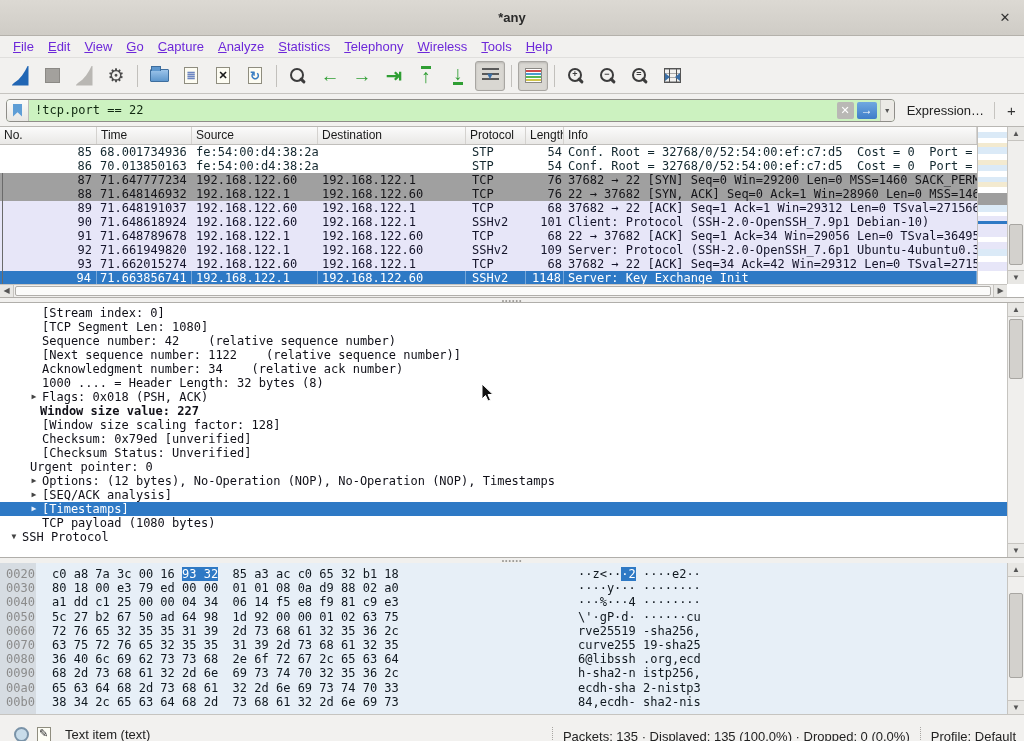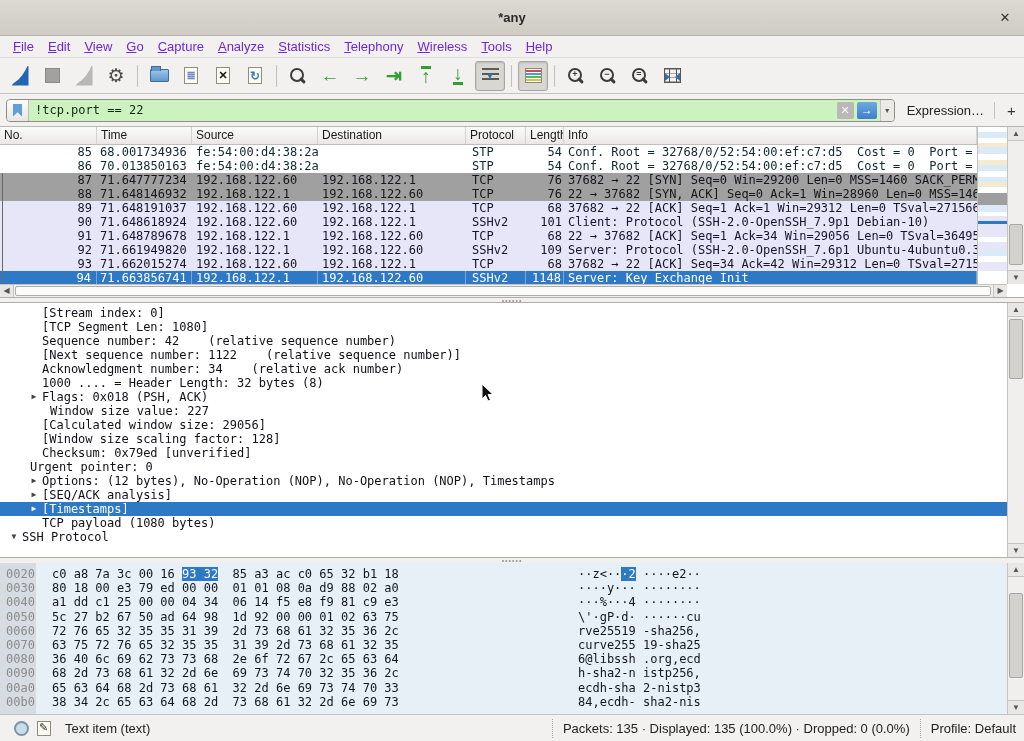--- a/index.html
+++ b/index.html
@@ -128,21 +128,21 @@
   .xoff { position:absolute; left:6px; color:#8b8b8b; }
   .xhex { position:absolute; left:52px; color:#10181f; }
   .xascii { position:absolute; left:578px; color:#10181f; }
   .xsel { background:#2e79c5; color:#fff; }
   .xscroll { position:absolute; top:0; right:0; bottom:0; width:17px; background:#f0efed; border-left:1px solid #c6c4c0; }
   .xscroll .sb-arrow { position:absolute; left:0; width:16px; height:14px; text-align:center; font-size:8px; color:#555; line-height:14px; background:#e8e7e4; }
   .xscroll .up { top:0; border-bottom:1px solid #c6c4c0; } .xscroll .down { bottom:0; border-top:1px solid #c6c4c0; }
   .xscroll .thumb { position:absolute; left:1px; width:14px; top:30px; height:85px; background:#d3d1cd; border:1px solid #a8a6a2; border-radius:2px; }
 
   
-  .statusbar { height:27px; background:#f2f1ef; border-top:1px solid #c6c4c0; display:flex; align-items:center; padding:1px 8px; font-size:13px; color:#222; }
+  .statusbar { height:27px; background:#f2f1ef; border-top:1px solid #c6c4c0; display:flex; align-items:flex-start; padding:12px 8px; font-size:13px; color:#222; }
   .expert-dot { width:15px; height:15px; border-radius:50%; border:2px solid #7a93a8; background:#c8dcea; margin:0 8px 0 6px; }
   .note-icon { width:14px; height:15px; background:#fdfdf5; border:1px solid #8f8d7f; position:relative; margin-right:14px; }
   .note-icon::after { content:"✎"; position:absolute; left:1px; top:-1px; font-size:11px; color:#333; }
   .status-field { flex:1; }
   .status-counts { border-left:1px dotted #a8a6a2; padding:2px 10px; }
   .status-profile { border-left:1px dotted #a8a6a2; padding:2px 0 2px 10px; }
 
   
   .cursor { position:absolute; left:481px; top:383px; width:13px; height:19px; z-index:50; pointer-events:none; }
 </style>
@@ -290,24 +290,24 @@
 
 <div class="details">
   <div class="dlines" id="dlines">
       <div class="dline" style="padding-left: 26px;"><span class="arrow"></span><span class="dtext">[Stream index: 0]</span></div>
       <div class="dline" style="padding-left: 26px;"><span class="arrow"></span><span class="dtext">[TCP Segment Len: 1080]</span></div>
       <div class="dline" style="padding-left: 26px;"><span class="arrow"></span><span class="dtext">Sequence number: 42    (relative sequence number)</span></div>
       <div class="dline" style="padding-left: 26px;"><span class="arrow"></span><span class="dtext">[Next sequence number: 1122    (relative sequence number)]</span></div>
       <div class="dline" style="padding-left: 26px;"><span class="arrow"></span><span class="dtext">Acknowledgment number: 34    (relative ack number)</span></div>
       <div class="dline" style="padding-left: 26px;"><span class="arrow"></span><span class="dtext">1000 .... = Header Length: 32 bytes (8)</span></div>
       <div class="dline" style="padding-left: 26px;"><span class="arrow">▶</span><span class="dtext">Flags: 0x018 (PSH, ACK)</span></div>
-      <div class="dline" style="padding-left: 34px;"><span class="arrow"></span><span class="dtext">Window size value: 227</span></div>
-      <div class="dline" style="padding-left: 26px;"><span class="arrow"></span><span class="dtext">[Calculated window size: 29056]</span></div>
+      <div class="dline" style="padding-left: 24px; font-weight: bold;"><span class="arrow"></span><span class="dtext">Window size value: 227</span></div>
       <div class="dline" style="padding-left: 26px; align-items: flex-end;"><span class="arrow"></span><span class="dtext">[Window size scaling factor: 128]</span></div>
       <div class="dline" style="padding-left: 26px;"><span class="arrow"></span><span class="dtext">Checksum: 0x79ed [unverified]</span></div>
+      <div class="dline" style="padding-left: 26px;"><span class="arrow"></span><span class="dtext">[Checksum Status: Unverified]</span></div>
       <div class="dline" style="padding-left: 14px;"><span class="arrow"></span><span class="dtext">Urgent pointer: 0</span></div>
       <div class="dline" style="padding-left: 26px;"><span class="arrow">▶</span><span class="dtext">Options: (12 bytes), No-Operation (NOP), No-Operation (NOP), Timestamps</span></div>
       <div class="dline" style="padding-left: 26px;"><span class="arrow">▶</span><span class="dtext">[SEQ/ACK analysis]</span></div>
       <div class="dline selected" style="padding-left: 26px;"><span class="arrow">▶</span><span class="dtext">[Timestamps]</span></div>
       <div class="dline" style="padding-left: 26px; text-align: right;"><span class="arrow"></span><span class="dtext">TCP payload (1080 bytes)</span></div>
       <div class="dline" style="padding-left: 6px;"><span class="arrow">▼</span><span class="dtext">SSH Protocol</span></div>
     </div>
   <div class="dscroll">
     <div class="sb-arrow up">▲</div>
     <div class="thumb"></div>

